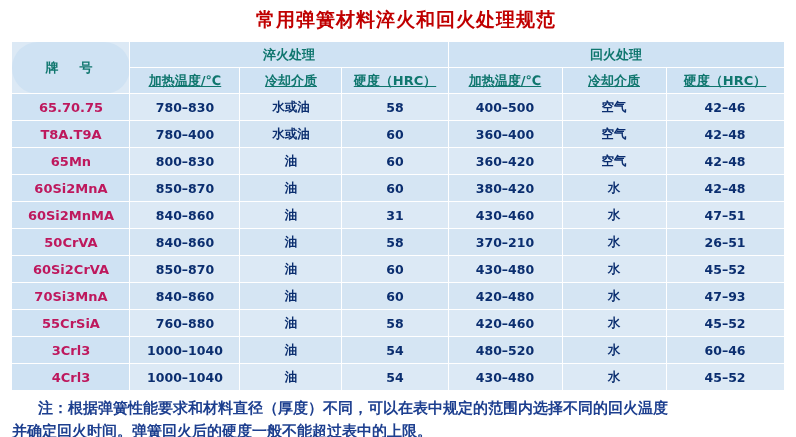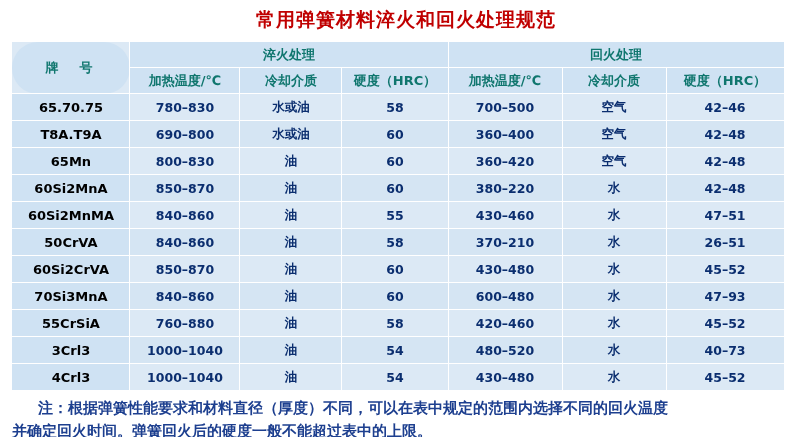--- a/index.html
+++ b/index.html
@@ -59,26 +59,27 @@
     border-radius: 26px;
   }
   table.spec tr.body-row td {
     background: #dce9f5;
   }
   table.spec tr.body-row:nth-child(even) td {
     background: #d5e5f3;
   }
   table.spec td.grade-cell {
     background: #cfe2f3 !important;
-    color: #000000;
+    color: #be185d;
     font-size: 13px;
   }
   table.spec td.sub-head {
     background: #cfe2f3;
     font-size: 12px;
+    text-decoration: underline;
   }
   .note {
     width: 772px;
     margin: 6px auto 0 auto;
     color: #1d3f8f;
     font-size: 15px;
     line-height: 1.55;
     font-family: "DejaVu Sans", "Liberation Sans", sans-serif;
     font-weight: bold;
   }
@@ -119,56 +120,56 @@
         <td class="sub-head">加热温度/℃</td>
         <td class="sub-head">冷却介质</td>
         <td class="sub-head">硬度（HRC）</td>
       </tr>
 
       <tr class="body-row">
         <td class="grade-cell">65.70.75</td>
         <td>780–830</td>
         <td>水或油</td>
         <td>58</td>
-        <td>700–500</td>
+        <td>400–500</td>
         <td>空气</td>
         <td>42–46</td>
       </tr>
       <tr class="body-row">
         <td class="grade-cell">T8A.T9A</td>
-        <td>690–800</td>
+        <td>780–400</td>
         <td>水或油</td>
         <td>60</td>
         <td>360–400</td>
         <td>空气</td>
         <td>42–48</td>
       </tr>
       <tr class="body-row">
         <td class="grade-cell">65Mn</td>
         <td>800–830</td>
         <td>油</td>
         <td>60</td>
         <td>360–420</td>
         <td>空气</td>
         <td>42–48</td>
       </tr>
       <tr class="body-row">
         <td class="grade-cell">60Si2MnA</td>
         <td>850–870</td>
         <td>油</td>
         <td>60</td>
-        <td>380–220</td>
+        <td>380–420</td>
         <td>水</td>
         <td>42–48</td>
       </tr>
       <tr class="body-row">
         <td class="grade-cell">60Si2MnMA</td>
         <td>840–860</td>
         <td>油</td>
-        <td>55</td>
+        <td>31</td>
         <td>430–460</td>
         <td>水</td>
         <td>47–51</td>
       </tr>
       <tr class="body-row">
         <td class="grade-cell">50CrVA</td>
         <td>840–860</td>
         <td>油</td>
         <td>58</td>
         <td>370–210</td>
@@ -182,41 +183,41 @@
         <td>60</td>
         <td>430–480</td>
         <td>水</td>
         <td>45–52</td>
       </tr>
       <tr class="body-row">
         <td class="grade-cell">70Si3MnA</td>
         <td>840–860</td>
         <td>油</td>
         <td>60</td>
-        <td>600–480</td>
+        <td>420–480</td>
         <td>水</td>
         <td>47–93</td>
       </tr>
       <tr class="body-row">
         <td class="grade-cell">55CrSiA</td>
         <td>760–880</td>
         <td>油</td>
         <td>58</td>
         <td>420–460</td>
         <td>水</td>
         <td>45–52</td>
       </tr>
       <tr class="body-row">
         <td class="grade-cell">3Crl3</td>
         <td>1000–1040</td>
         <td>油</td>
         <td>54</td>
         <td>480–520</td>
         <td>水</td>
-        <td>40–73</td>
+        <td>60–46</td>
       </tr>
       <tr class="body-row">
         <td class="grade-cell">4Crl3</td>
         <td>1000–1040</td>
         <td>油</td>
         <td>54</td>
         <td>430–480</td>
         <td>水</td>
         <td>45–52</td>
       </tr>

